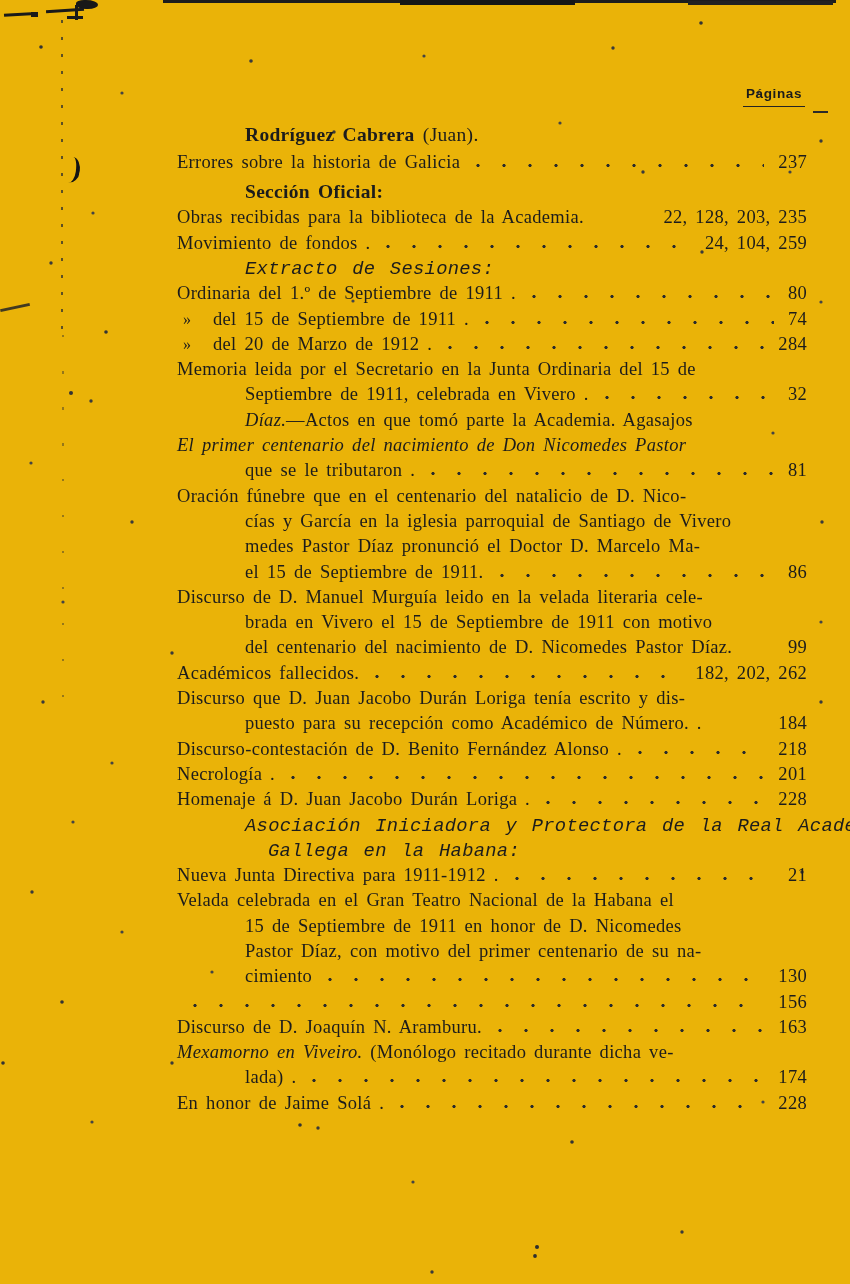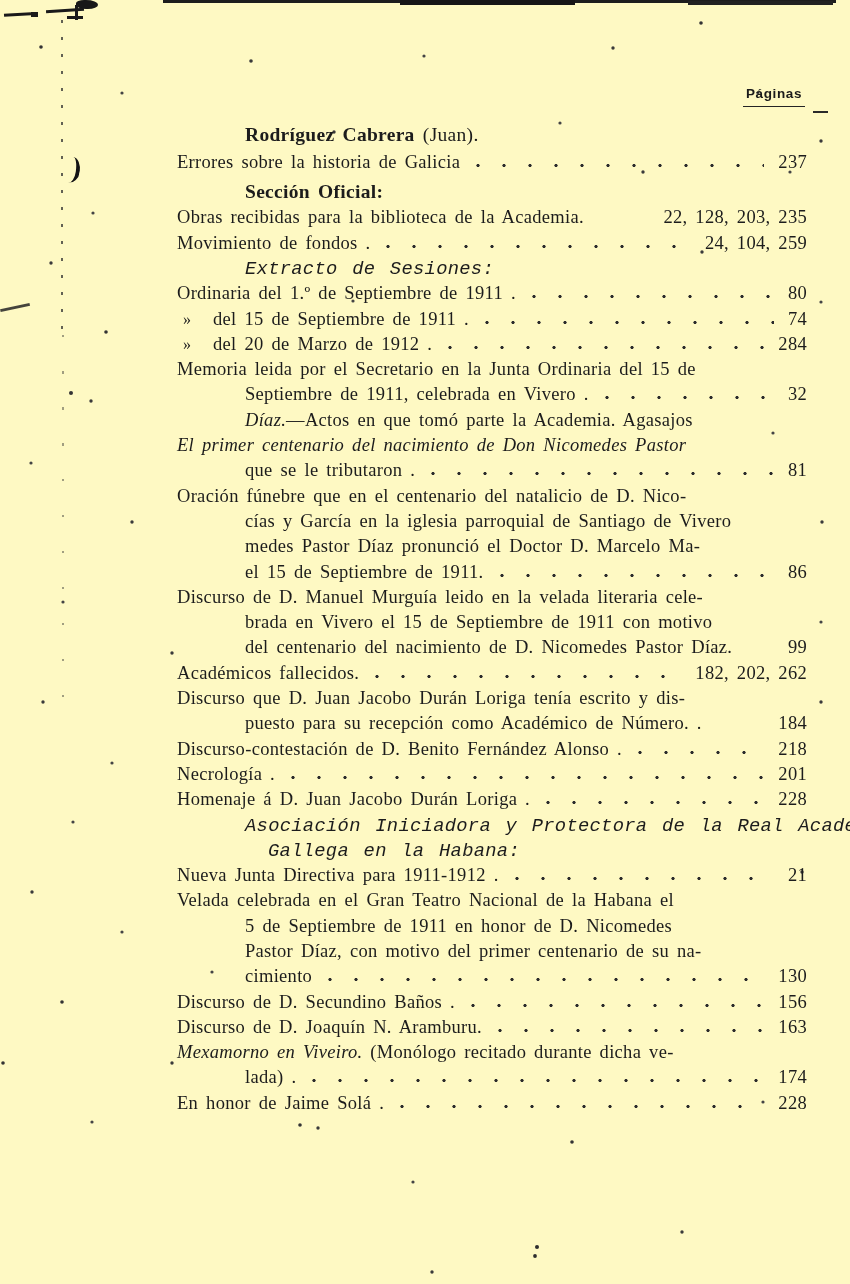--- a/index.html
+++ b/index.html
@@ -1,17 +1,17 @@
 <!DOCTYPE html>
 <html><head>
 <meta charset="utf-8">
 <style>
   html,body{margin:0;padding:0;}
   body{width:850px;height:1284px;background:#e9e9e9;font-family:"Liberation Serif", serif;}
-  .page{position:relative;width:850px;height:1284px;background:#fef9c3;overflow:hidden;color:#1c1c1c;}
+  .page{position:relative;width:850px;height:1284px;background:#eab308;overflow:hidden;color:#1c1c1c;}
 
   
   .topline{position:absolute;top:0;left:163px;right:14px;height:2.5px;background:#1d1d1d;}
   .topline-thick1{position:absolute;top:0;left:400px;width:175px;height:4.5px;background:#161616;}
   .topline-thick2{position:absolute;top:1px;left:688px;width:145px;height:3.5px;background:#222;}
   .topblob{position:absolute;top:0;left:76px;width:22px;height:9px;background:#181818;border-radius:40% 60% 50% 50%;}
   .sq1{position:absolute;top:13px;left:4px;width:27px;height:2.5px;background:#1a1a1a;transform:rotate(-3deg);}
   .sq1b{position:absolute;top:12px;left:31px;width:7px;height:4.5px;background:#1a1a1a;}
   .sq2{position:absolute;top:9px;left:46px;width:38px;height:2.5px;background:#1a1a1a;transform:rotate(-4deg);}
   .sq3v{position:absolute;top:5px;left:75px;width:2.5px;height:15px;background:#1a1a1a;}
@@ -229,34 +229,33 @@
       <div class="row ind0">
         <span class="txt"><span class="n">Nueva Junta Directiva para 1911-1912  .</span></span>
         <span class="fill dots"></span>
         <span class="pg">21</span>
       </div>
       <div class="row ind0">
         <span class="txt"><span class="n">Velada celebrada en el Gran Teatro Nacional de la Habana el</span></span>
         <span class="fill"></span>
       </div>
       <div class="row ind1">
-        <span class="txt"><span class="n">5 de Septiembre de 1911 en honor de D. Nicomedes</span></span>
+        <span class="txt"><span class="n">15 de Septiembre de 1911 en honor de D. Nicomedes</span></span>
         <span class="fill"></span>
       </div>
       <div class="row ind1">
         <span class="txt"><span class="n">Pastor Díaz, con motivo del primer centenario de su na-</span></span>
         <span class="fill"></span>
       </div>
       <div class="row ind1">
         <span class="txt"><span class="n">cimiento</span></span>
         <span class="fill dots"></span>
         <span class="pg">130</span>
       </div>
       <div class="row ind0">
-        <span class="txt"><span class="n">Discurso de D. Secundino Baños .</span></span>
         <span class="fill dots"></span>
         <span class="pg">156</span>
       </div>
       <div class="row ind0">
         <span class="txt"><span class="n">Discurso de D. Joaquín N. Aramburu.</span></span>
         <span class="fill dots"></span>
         <span class="pg">163</span>
       </div>
       <div class="row ind0">
         <span class="txt"><span class="i">Mexamorno en Viveiro.</span><span class="n"> (Monólogo recitado durante dicha ve-</span></span>

